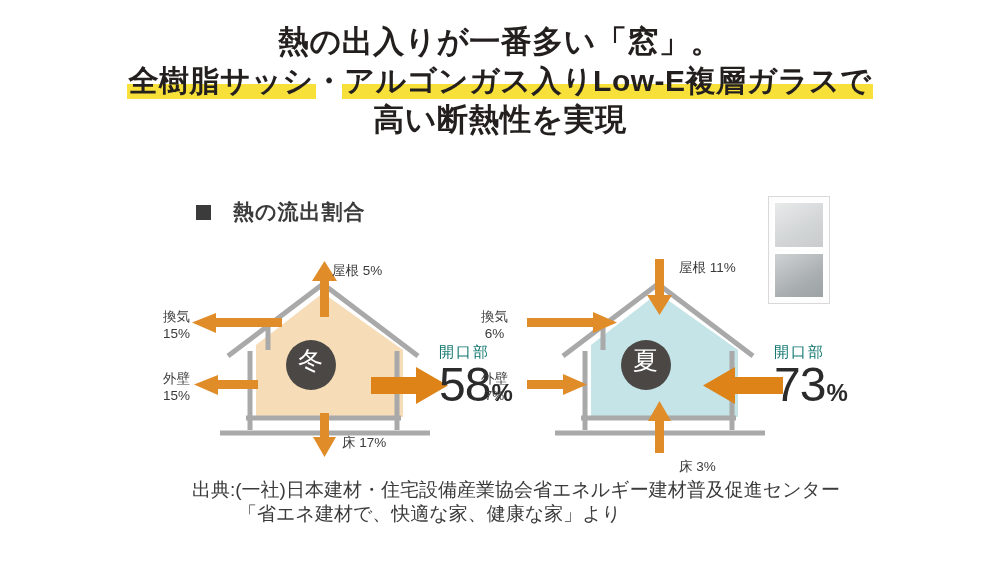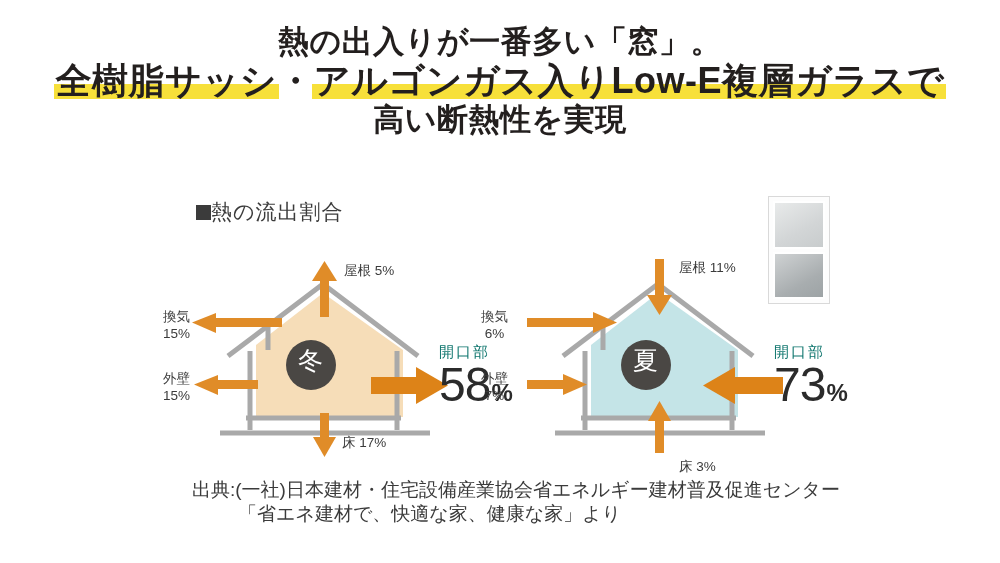--- a/index.html
+++ b/index.html
@@ -21,42 +21,42 @@
   }
   .title-line{
     display:block;
     font-weight:bold;
     font-size:31px;
     line-height:39px;
     letter-spacing:0.5px;
     color:#231f1e;
     white-space:nowrap;
   }
-  .title-line.l2{ font-size:36px; }
+  .title-line.l2{ font-size:30px; }
   .hl{
     position:relative;
     display:inline-block;
     z-index:1;
   }
   .hl::before{
     content:"";
     position:absolute;
     left:-2px;right:-2px;
     bottom:1px;
     height:15px;
     background:#f7e03a;
     z-index:-1;
   }
 
   
   .section-head{
     position:absolute;left:196px;top:198px;
-    font-size:21px;font-weight:normal;color:#3b3b3b;
+    font-size:21px;font-weight:bold;color:#3b3b3b;
     letter-spacing:1px;
-    display:flex;align-items:center;gap:0;
+    display:flex;align-items:center;gap:22px;
   }
   .sq{
     width:15px;height:15px;background:#3b3b3b;display:inline-block;
   }
 
   
   .window-photo{
     position:absolute;left:768px;top:196px;
     width:62px;height:108px;
     background:#fdfdfd;
@@ -182,21 +182,21 @@
       <g fill="#dd8318">
         <rect x="203" y="122" width="55" height="17"></rect>
         <polygon points="248,112 248,149 280,130.5"></polygon>
       </g>
 
       <circle cx="143" cy="110" r="25" fill="#4a4744"></circle>
     </svg>
 
     <div class="lbl" style="left:130px;top:97px;font-size:25px;color:#ffffff;font-weight:normal;">冬</div>
 
-    <div class="lbl" style="left:176px;top:8px;">屋根 5%</div>
+    <div class="lbl" style="left:164px;top:8px;">屋根 5%</div>
 
     <div class="lbl two" style="left:-5px;top:53px;">
       <span>換気</span><br>
       <span>15%</span>
     </div>
 
     <div class="lbl two" style="left:-5px;top:115px;">
       <span>外壁</span><br>
       <span>15%</span>
     </div>

